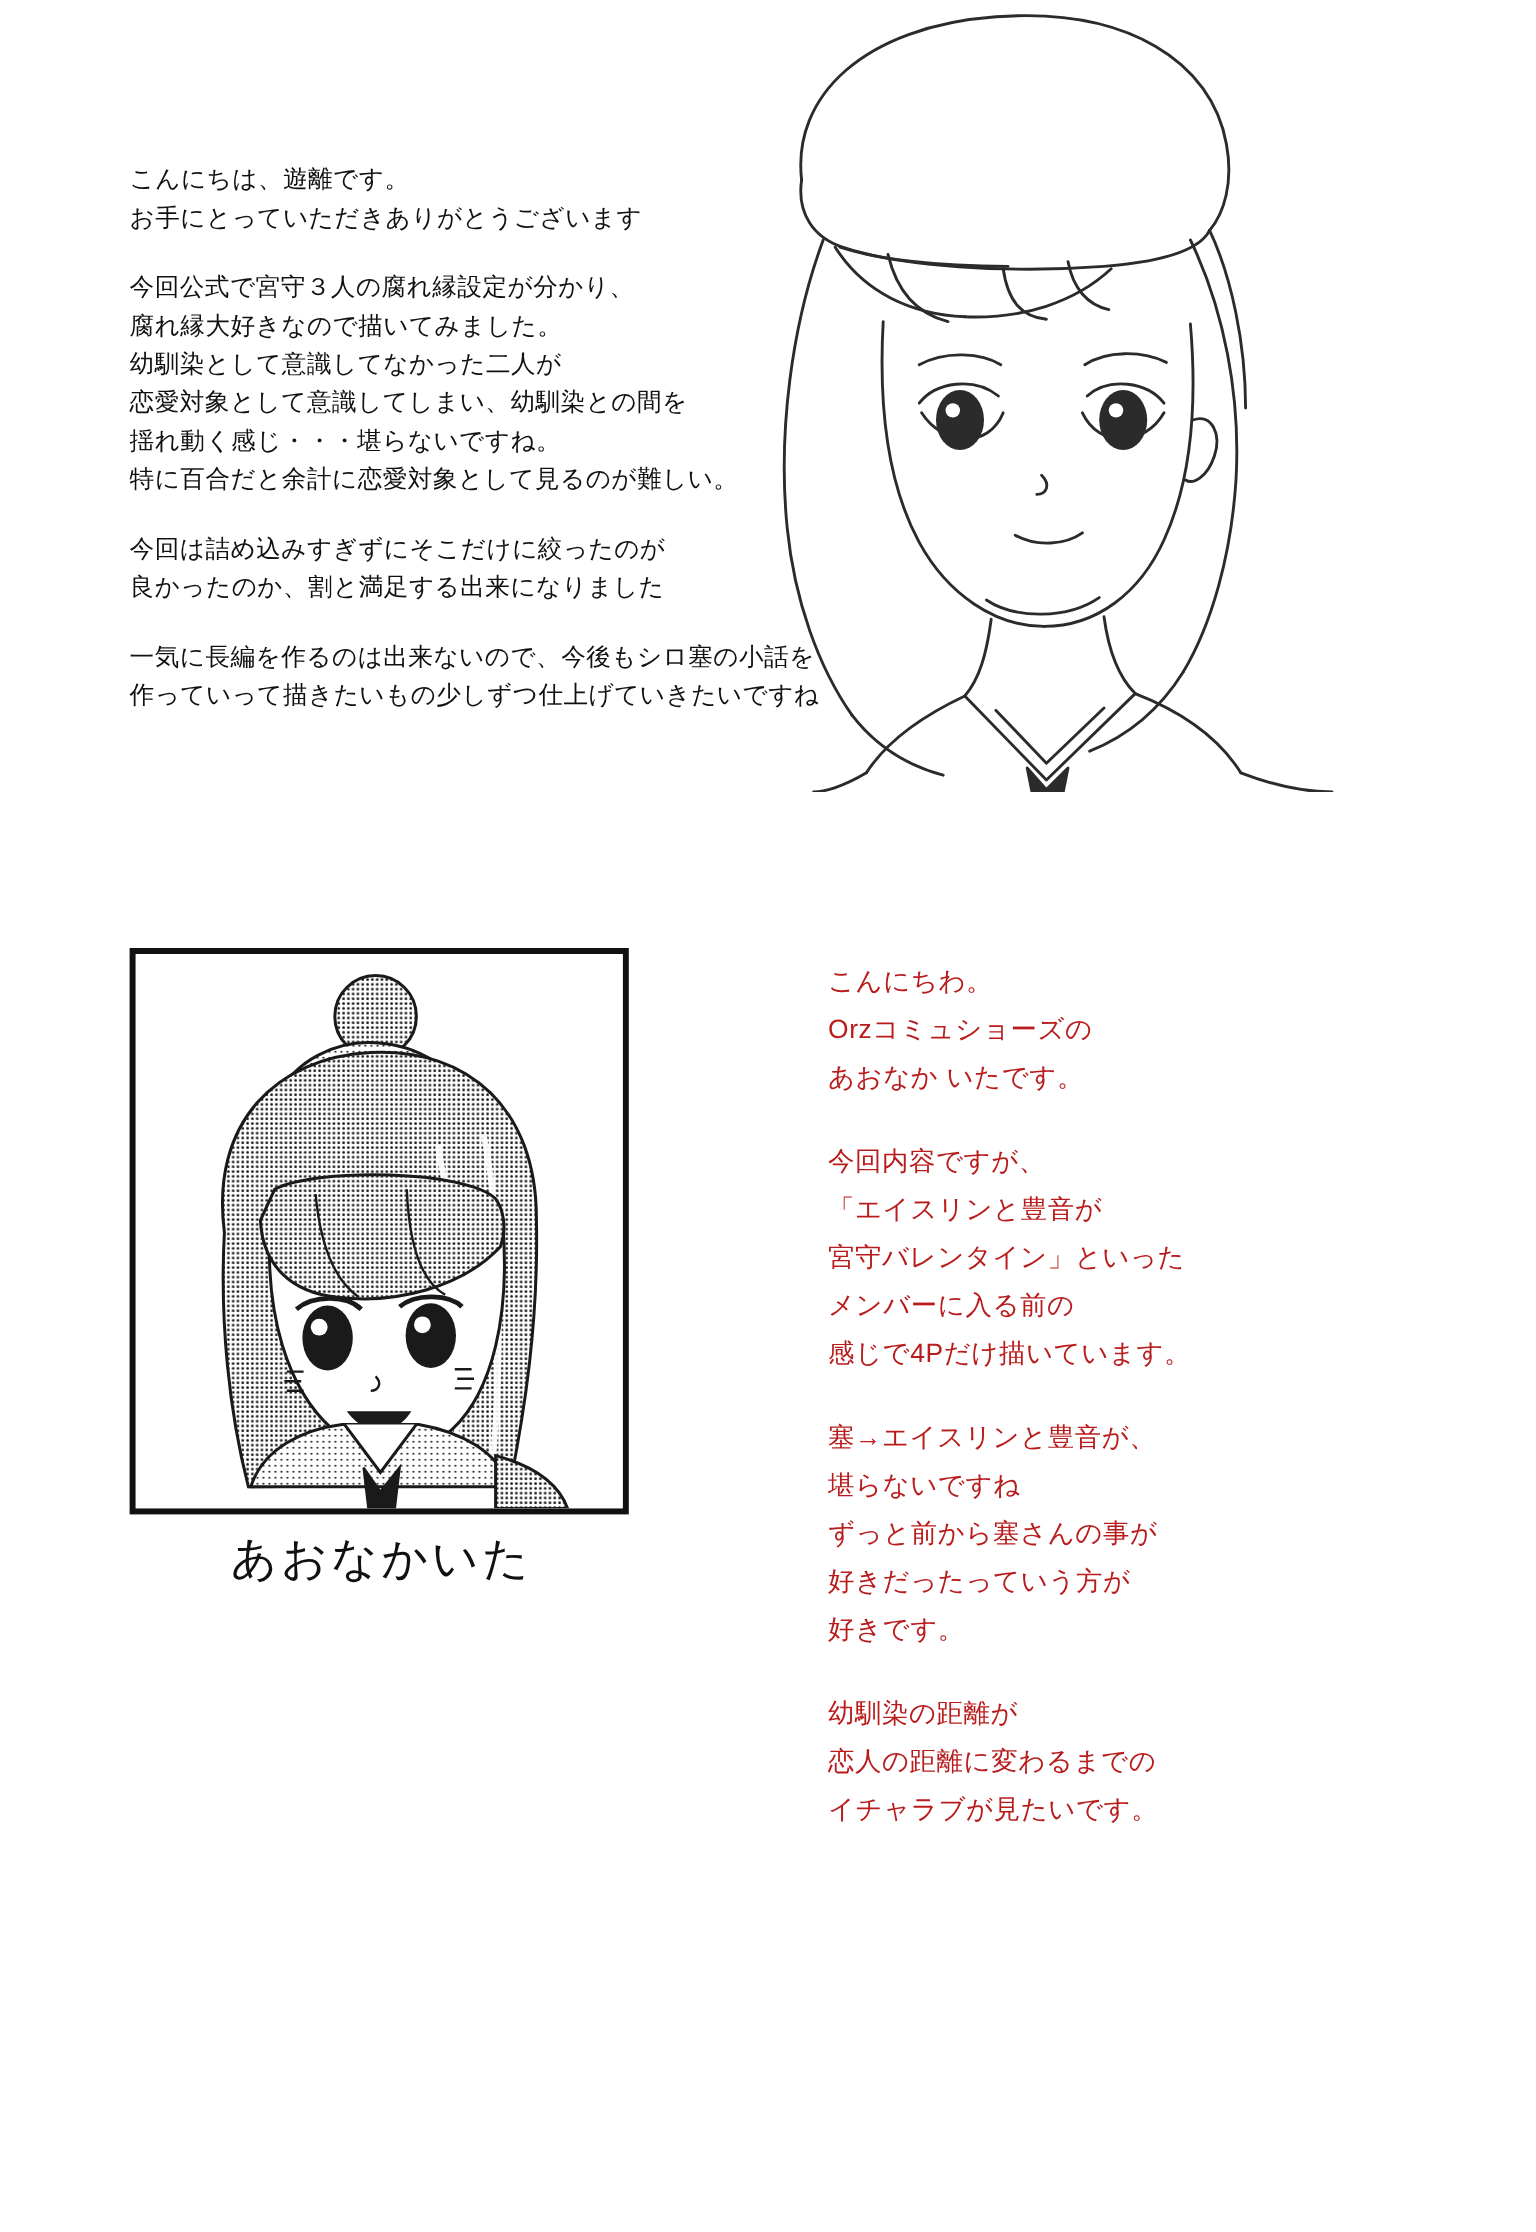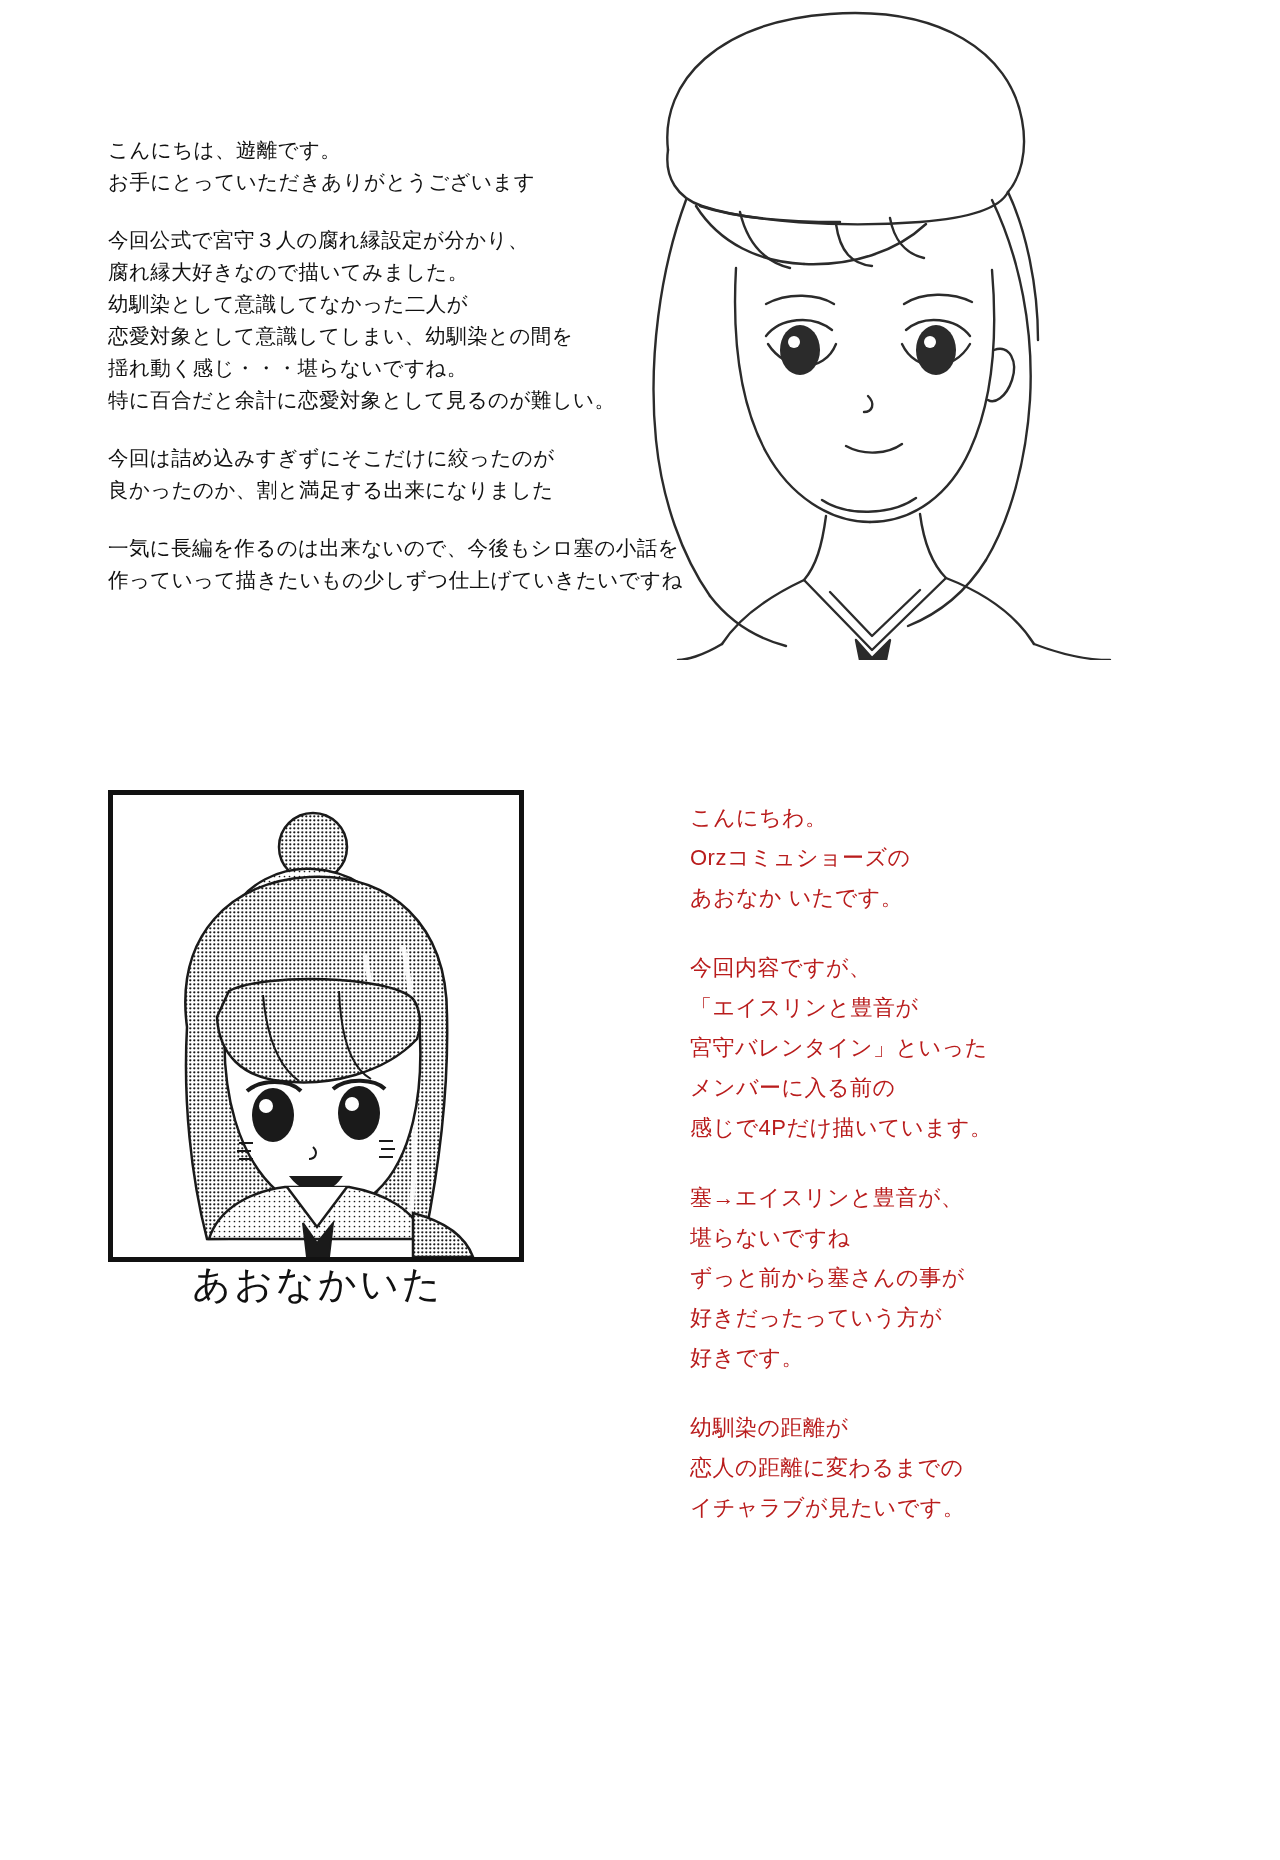--- a/index.html
+++ b/index.html
@@ -63,20 +63,21 @@
   }
   #portrait-frame {
     width: 406px;
     height: 462px;
     border: 5px solid #111111;
     background: #ffffff;
     overflow: hidden;
     position: relative;
   }
   #portrait-caption {
+    margin-top: 16px;
     text-align: center;
     font-size: 38px;
     line-height: 44px;
     letter-spacing: 3px;
     color: #111111;
   }
 
   #right-afterword {
     position: absolute;
     left: 690px;

